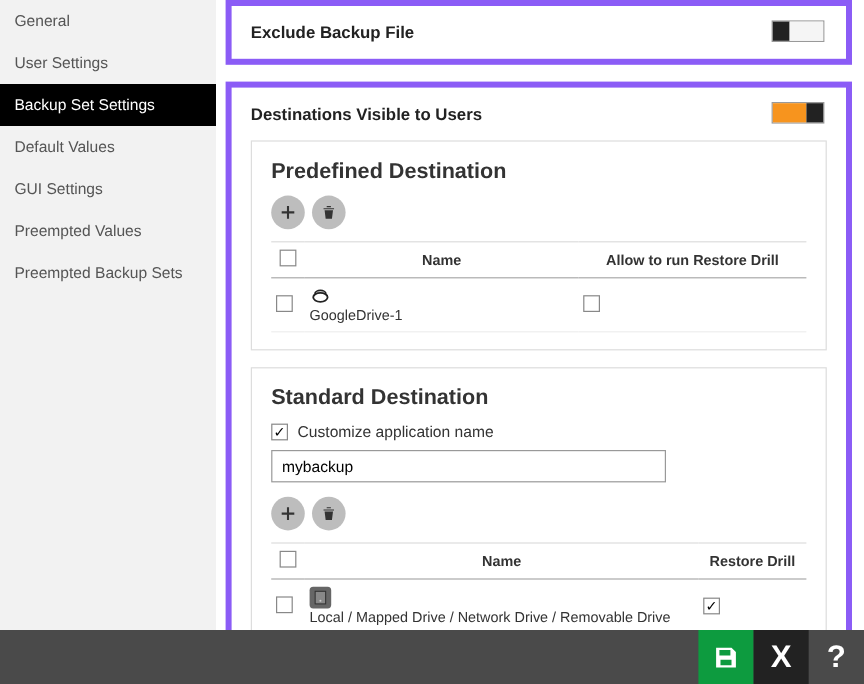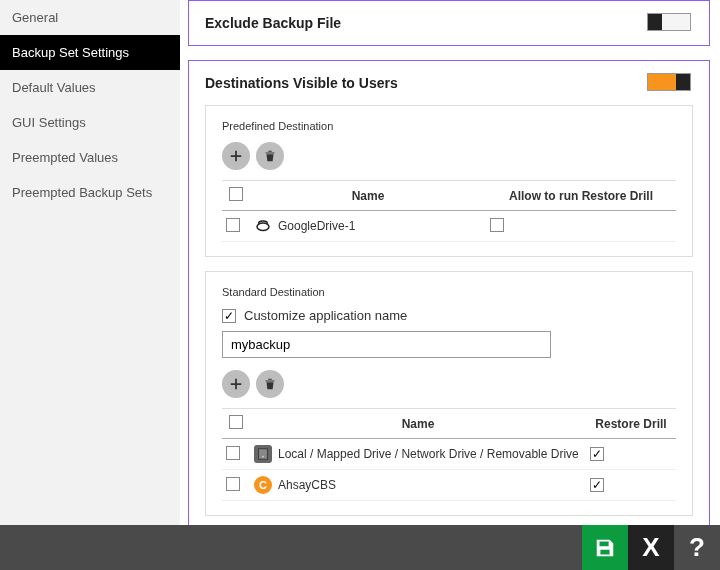--- a/index.html
+++ b/index.html
@@ -5,53 +5,54 @@
 * { box-sizing: border-box; margin: 0; padding: 0; }
 body { font-family: Arial, sans-serif; font-size: 13px; color: #333; background: #fff; width: 720px; height: 570px; overflow: hidden; position: relative; }
 .layout { display: flex; height: 525px; border-radius: 16px; }
 .sidebar { width: 180px; background: #f2f2f2; flex-shrink: 0; }
 .sidebar-item { padding: 10px 12px; cursor: pointer; color: #555; }
 .sidebar-item.active { background: #000; color: #fff; }
 .content { flex: 1; padding: 0 10px 10px 8px; overflow-y: auto; }
 .content::-webkit-scrollbar { width: 10px; }
 .content::-webkit-scrollbar-track { background: #eee; }
 .content::-webkit-scrollbar-thumb { background: #bbb; }
-.panel { border: 1px solid #8b5cf6; background: #fff; padding: 14px 16px; margin-bottom: 14px; position: relative; }
+.panel { border: 5px solid #8b5cf6; background: #fff; padding: 14px 16px; margin-bottom: 14px; position: relative; }
 .panel-title { font-weight: bold; font-size: 14px; color: #222; }
 .toggle { position: absolute; right: 18px; top: 12px; width: 44px; height: 18px; border: 1px solid #999; display: flex; }
 .toggle .blk { width: 14px; background: #222; }
 .toggle .gap { flex: 1; background: #f5f5f5; }
 .toggle.on .gap { background: #f7941e; }
 .subpanel { border: 1px solid #ddd; padding: 14px 16px; margin-top: 14px; }
-.sub-title { font-weight: normal; font-size: 11px; margin-bottom: 10px; }
+.sub-title { font-weight: bold; font-size: 18px; margin-bottom: 10px; }
 .icon-row { display: flex; gap: 6px; margin-bottom: 10px; }
 .circ-btn { width: 28px; height: 28px; border-radius: 50%; background: #bdbdbd; display: flex; align-items: center; justify-content: center; cursor: pointer; }
 .circ-btn svg { width: 14px; height: 14px; }
 .tbl { width: 100%; border-collapse: collapse; }
 .tbl th { text-align: center; font-weight: bold; font-size: 12px; padding: 6px 4px; border-bottom: 1px solid #aaa; border-top: 1px solid #ddd; }
 .tbl td { padding: 6px 4px; border-bottom: 1px solid #eee; font-size: 12px; vertical-align: middle; }
 .tbl th:first-child, .tbl td:first-child { width: 28px; }
 .chk { width: 14px; height: 14px; border: 1px solid #888; display: inline-flex; align-items: center; justify-content: center; background: #fff; cursor: pointer; }
 .chk.checked::after { content: "✓"; font-size: 12px; color: #000; line-height: 1; }
 .dest-icon { width: 18px; height: 18px; display: inline-flex; align-items: center; justify-content: center; vertical-align: middle; margin-right: 6px; border-radius: 3px; }
-.name-cell { display: flex; align-items: center; }
+.name-cell { display: flex; align-items: flex-start; flex-direction: column; }
 .chk-row { display: flex; align-items: center; gap: 8px; margin-bottom: 8px; }
 .text-input { width: 329px; padding: 5px 8px; border: 1px solid #999; font-size: 13px; margin-bottom: 12px; }
 .footer { position: absolute; bottom: 0; left: 0; right: 0; height: 45px; background: #4a4a4a; display: flex; justify-content: flex-end; }
 .f-btn { width: 46px; height: 45px; display: flex; align-items: center; justify-content: center; cursor: pointer; color: #fff; font-size: 26px; font-weight: bold; }
 .f-save { background: #0d9b3f; }
 .f-close { background: #222; }
 .f-help { background: #4a4a4a; }
 </style>
 </head>
 <body>
 
 <div class="layout">
   <div class="sidebar" id="sidebar">
       <div class="sidebar-item">General</div>
+      <div class="sidebar-item">User Settings</div>
       <div class="sidebar-item active">Backup Set Settings</div>
       <div class="sidebar-item">Default Values</div>
       <div class="sidebar-item">GUI Settings</div>
       <div class="sidebar-item">Preempted Values</div>
       <div class="sidebar-item">Preempted Backup Sets</div>
     </div>
   <div class="content">
 
     <div class="panel">
       <div class="panel-title">Exclude Backup File</div>

